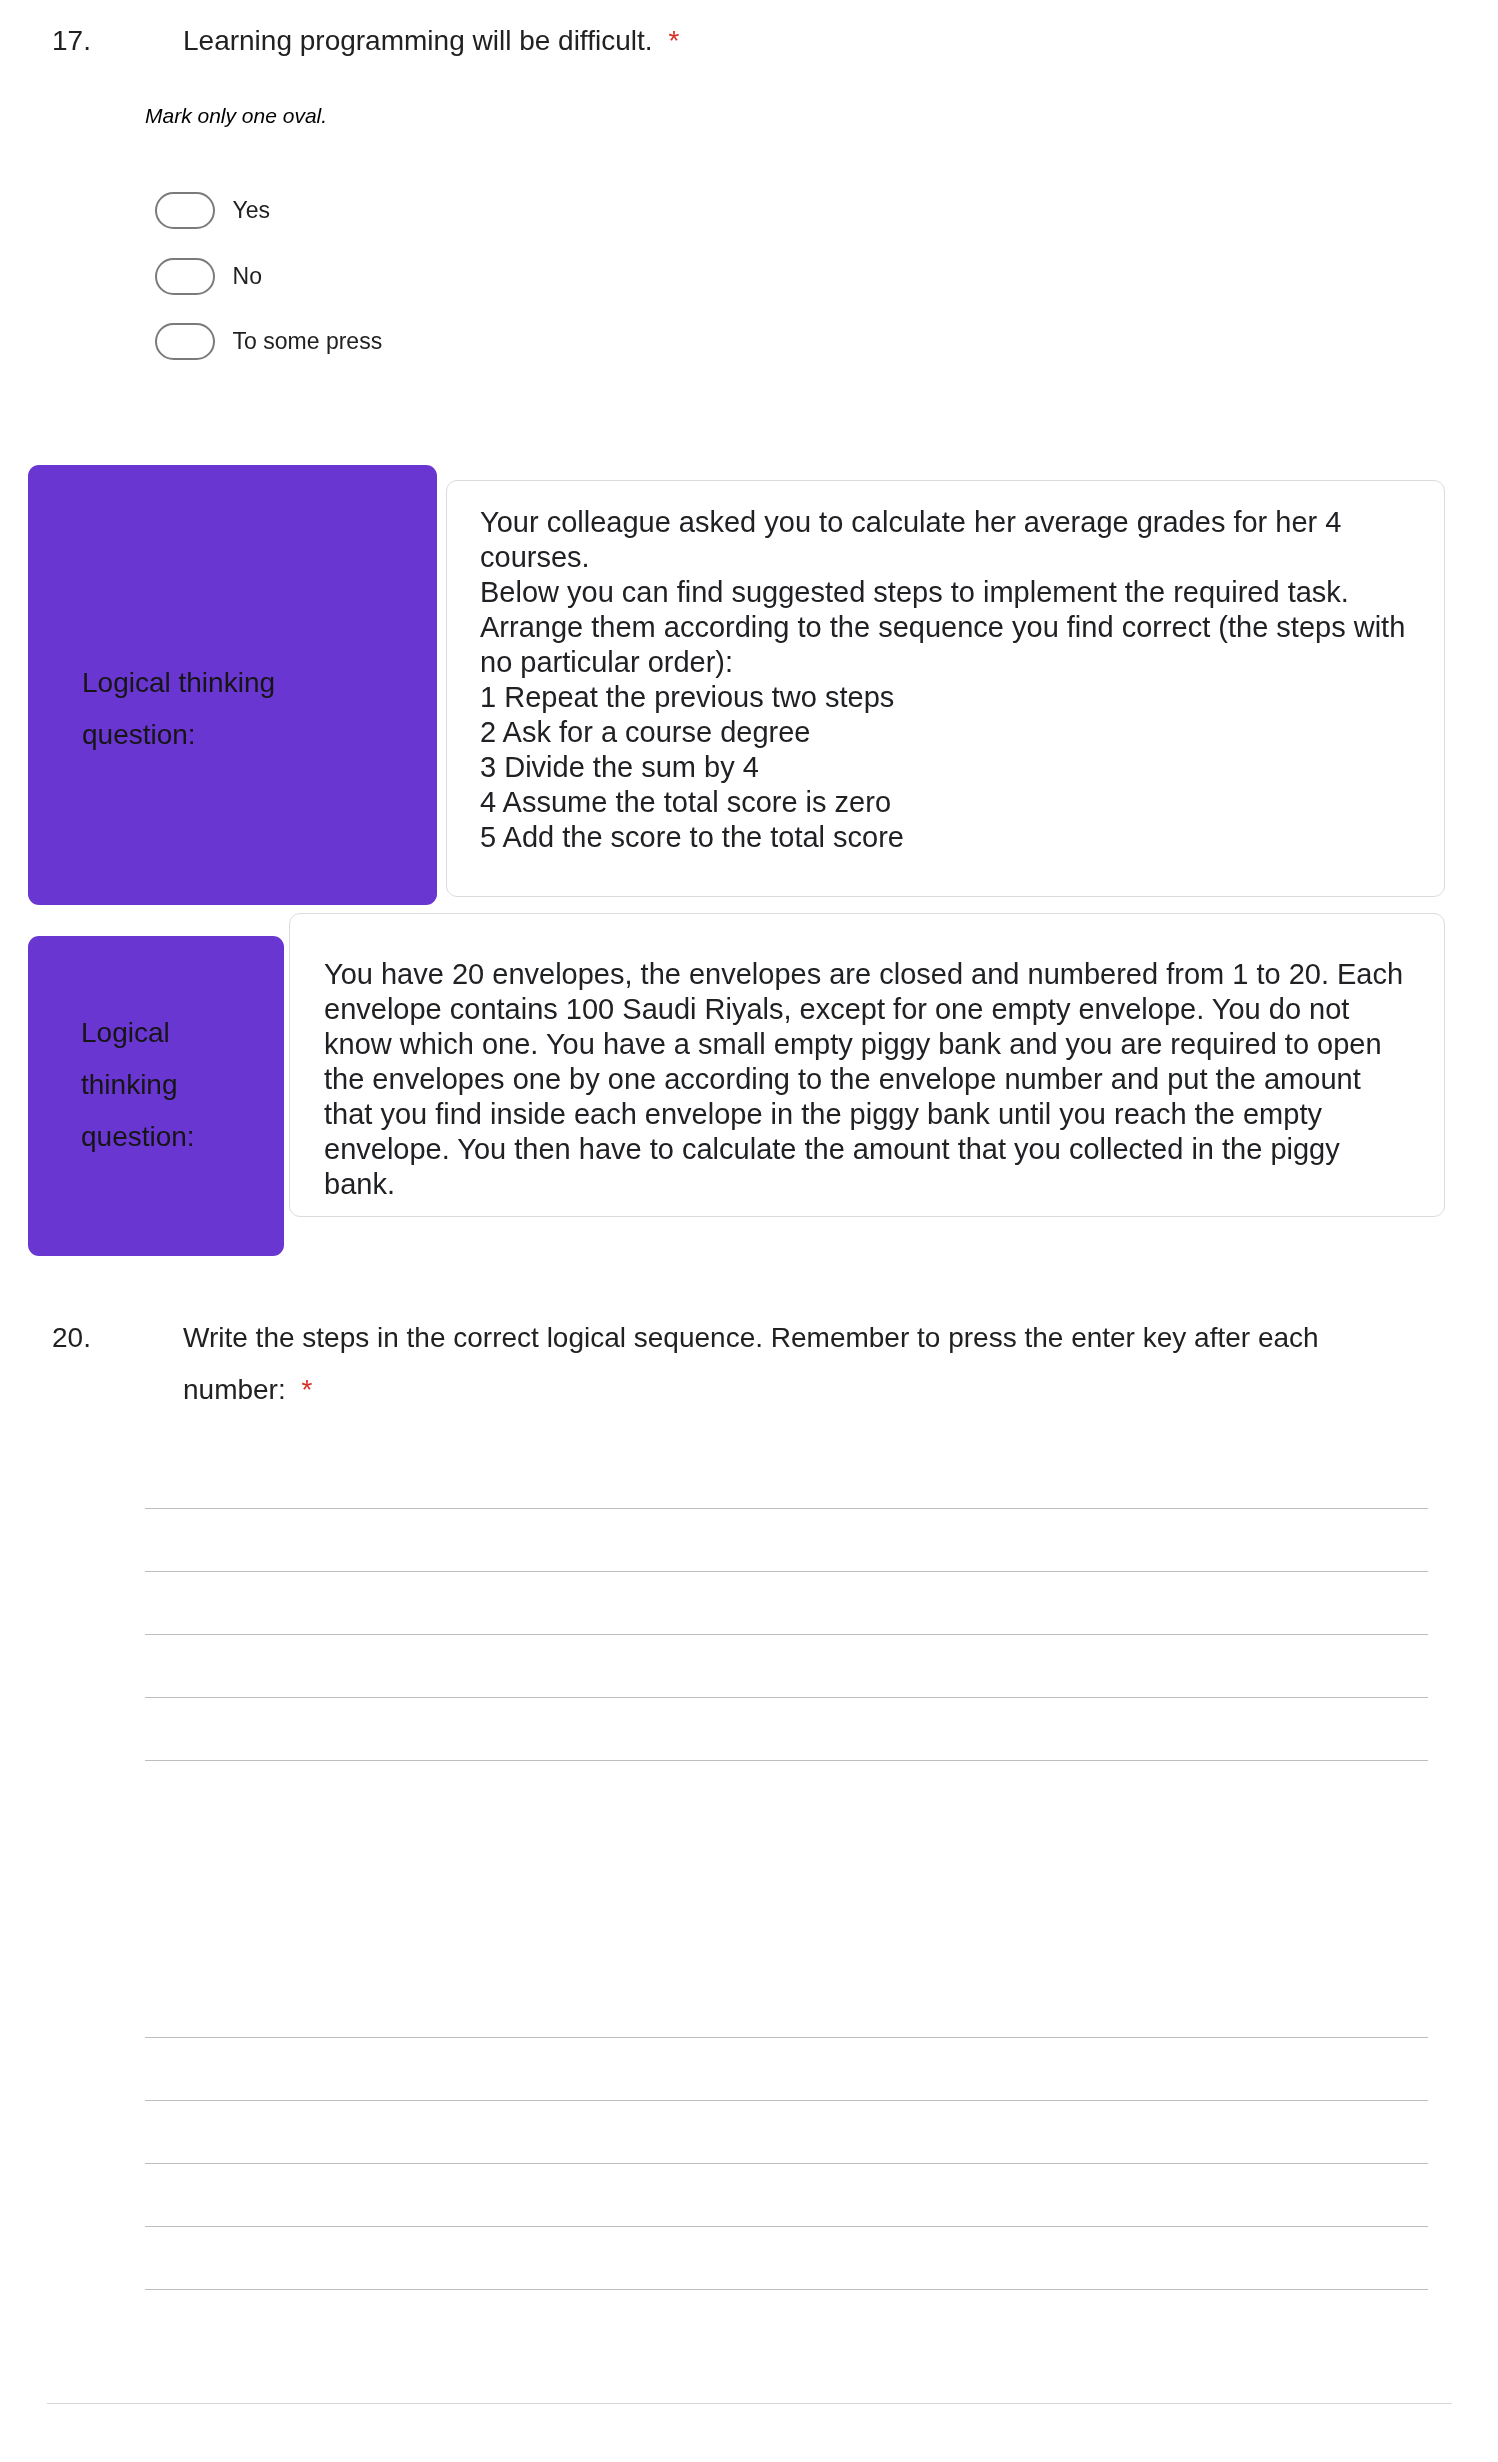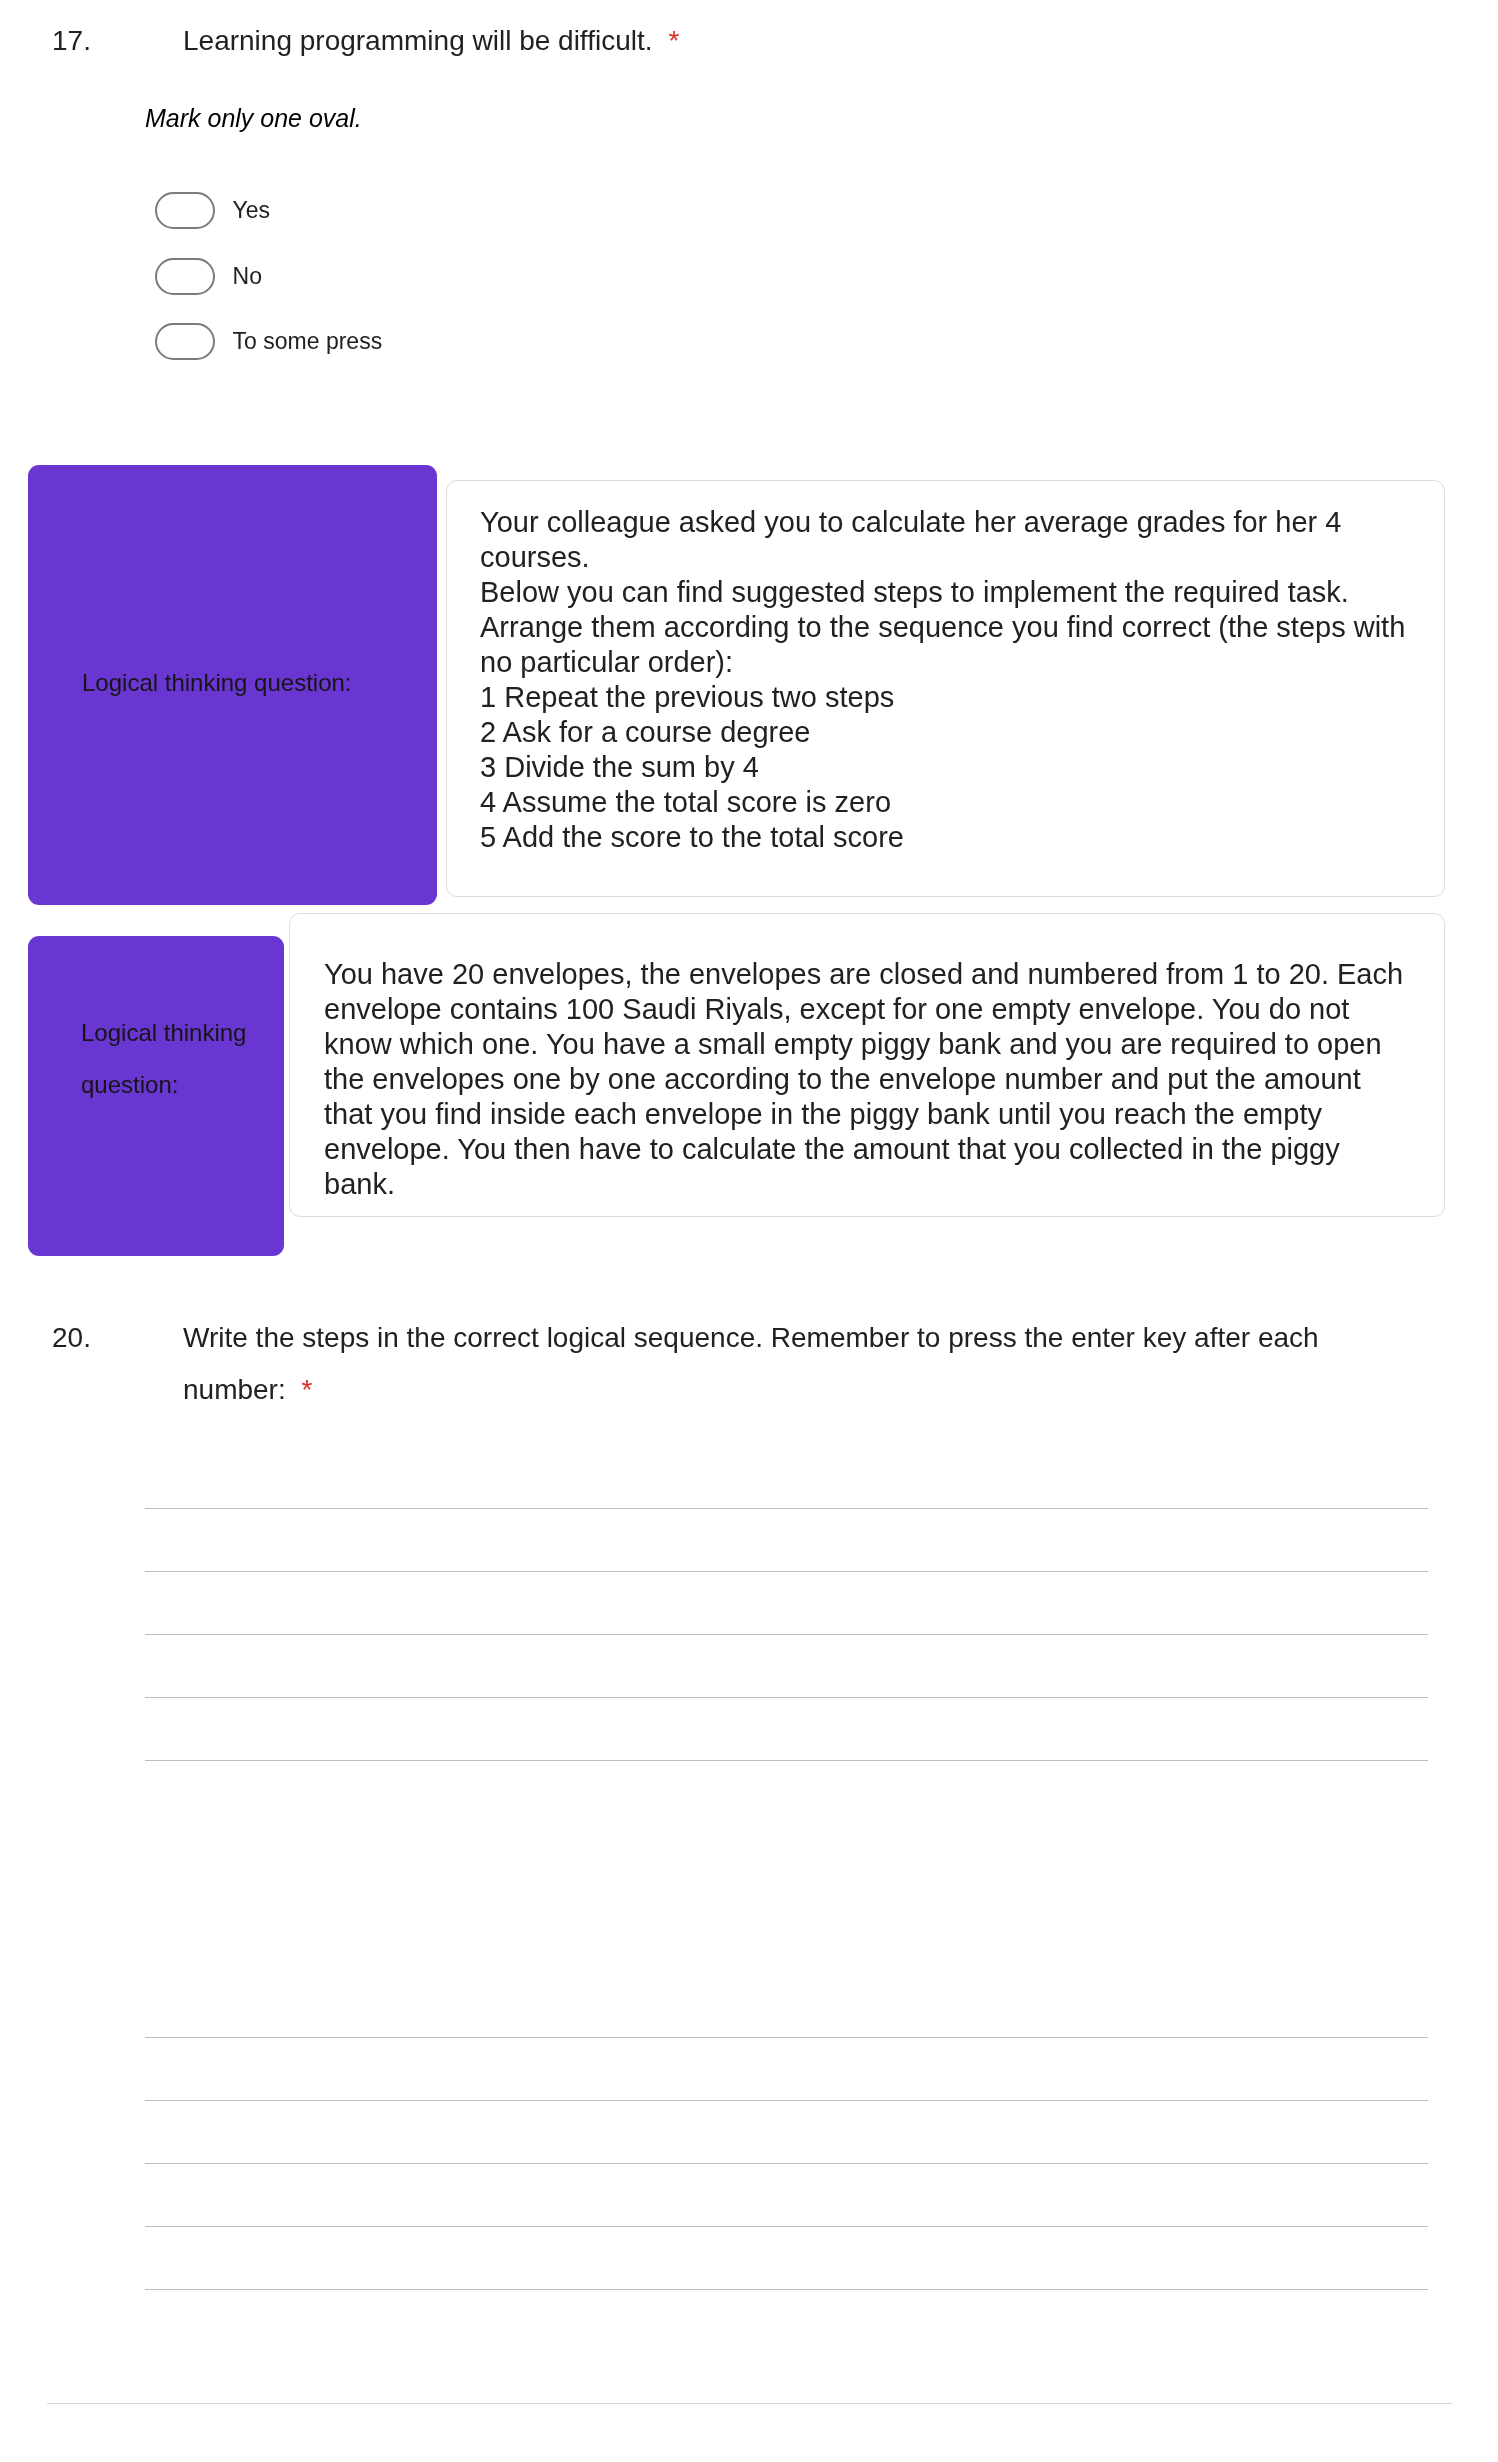--- a/index.html
+++ b/index.html
@@ -31,21 +31,21 @@
   .q19 { top: 1841px; }
   .q18 .q-body, .q19 .q-body { width: 1242px; }
 
   .required { color: var(--required, #d93025); margin-left: 8.1px; }
 
   .instruction {
     position: absolute;
     left: 145px;
     top: 104px;
     font-style: italic;
-    font-size: 25px;
+    font-size: 21px;
     color: #000000;
   }
 
   
   .options { position: absolute; left: 155px; top: 191px; }
   .option { display: flex; align-items: center; height: 39px; margin-bottom: 26.5px; }
   .oval {
     width: 60px;
     height: 37px;
     border: 2px solid #7b7b7b;
@@ -59,21 +59,21 @@
   
   .purple-box {
     position: absolute;
     background: var(--accent, #6a36d1);
     border-radius: 11px;
     box-sizing: border-box;
   }
   .purple-1 { left: 28px; top: 465px; width: 409px; height: 440px; }
   .purple-2 { left: 28px; top: 936px; width: 256px; height: 320px; }
   .purple-label {
-    font-size: 24px;
+    font-size: 28px;
     line-height: 52px;
     color: #151515;
   }
   .purple-1 .purple-label { padding: 192px 68px 0 54px; }
   .purple-2 .purple-label { padding: 71px 13.6px 0 53px; }
 
   
   .info-card {
     position: absolute;
     background: #ffffff;

